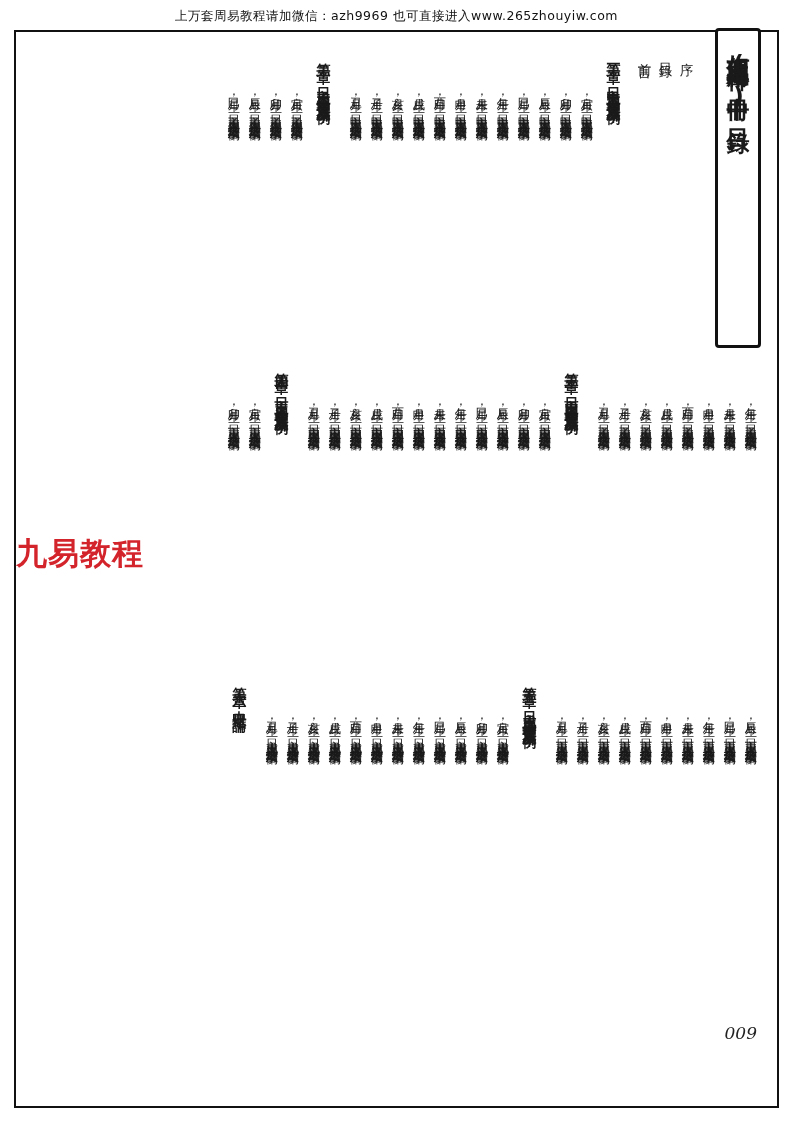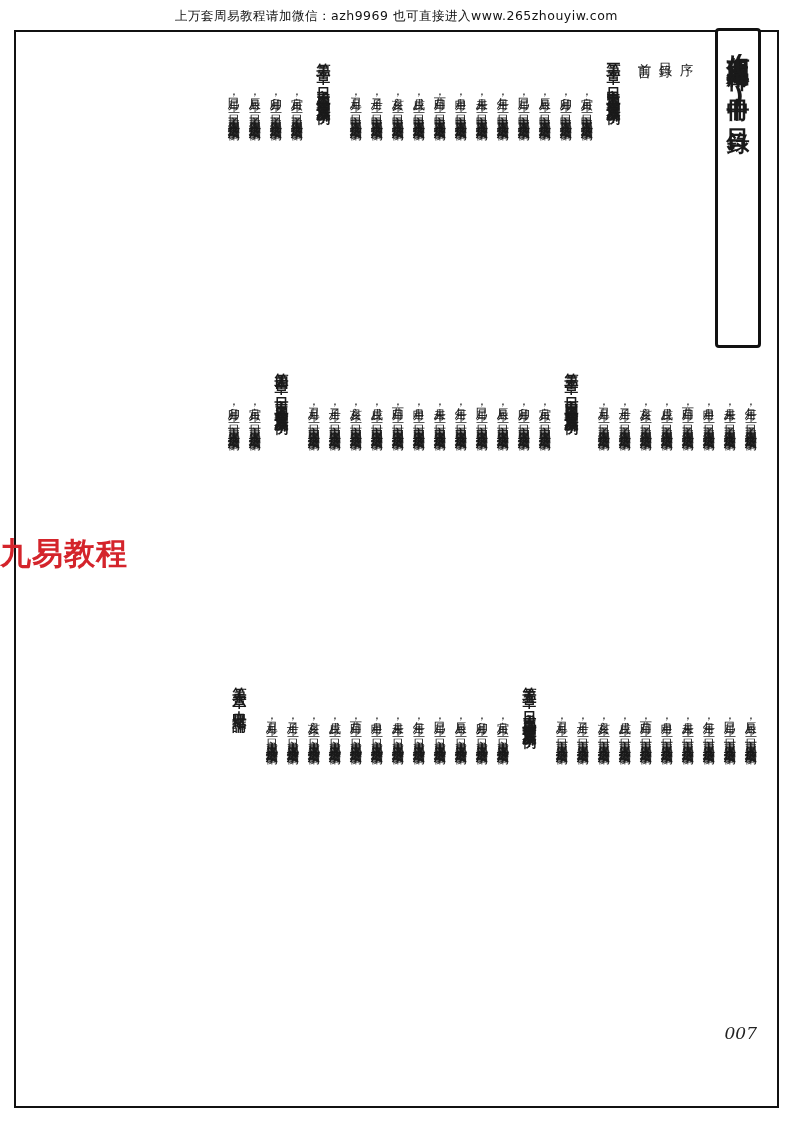--- a/index.html
+++ b/index.html
@@ -88,21 +88,21 @@
     letter-spacing: 2px;
   }
   .frontmatter .vtext {
     font-size: 13.5px;
     letter-spacing: 2px;
   }
 
   
   .watermark {
     position: absolute;
-    left: 0;
+    left: 16px;
     top: 533px;
     font-size: 31px;
     font-weight: bold;
     color: #d4242b;
     font-family: "DejaVu Sans", "Liberation Sans", sans-serif;
     letter-spacing: 1px;
     white-space: nowrap;
   }
 
   
@@ -338,13 +338,13 @@
 <div class="col" style="right:515px; top:712px;">
     <div class="vtext">丑月生，日主戊土喜用神之選法及舉例</div>
   </div>
 
 <div class="col chapter" style="right:546px; top:676px;">
   <div class="vtext">第十六章　中冊結論</div>
 </div>
 
 <div class="watermark">九易教程</div>
 
-<div class="page-number">007</div>
+<div class="page-number">009</div>
 
 </body></html>

